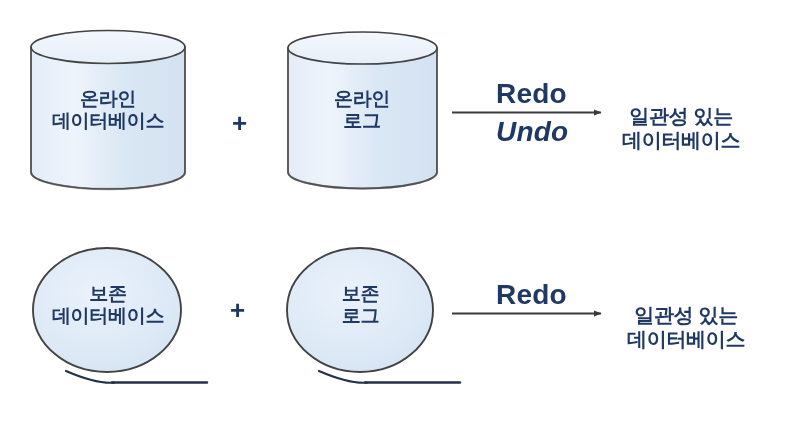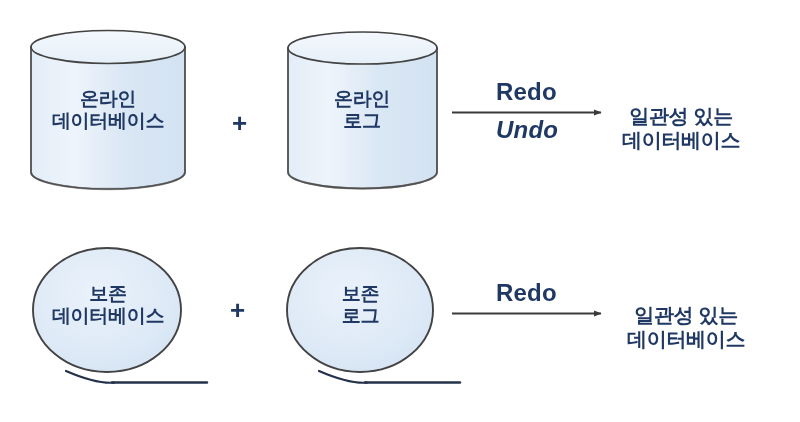--- a/index.html
+++ b/index.html
@@ -59,21 +59,21 @@
     line-height: 1;
     font-family: "Liberation Sans", "DejaVu Sans", sans-serif;
   }
   .plus-top    { left: 232px; top: 110px; }
   .plus-bottom { left: 230px; top: 297px; }
 
   .arrow-label {
     position: absolute;
     color: #1f3864;
     font-weight: bold;
-    font-size: 24px;
+    font-size: 28px;
     line-height: 1;
     letter-spacing: 0.2px;
     white-space: nowrap;
     font-family: "Liberation Sans", "DejaVu Sans", sans-serif;
   }
   .arrow-label-redo-top  { left: 496px; top: 80px; }
   .arrow-label-undo-top  { left: 496px; top: 118px; font-style: italic; }
   .arrow-label-redo-bot  { left: 496px; top: 281px; }
 
   .result-label {

